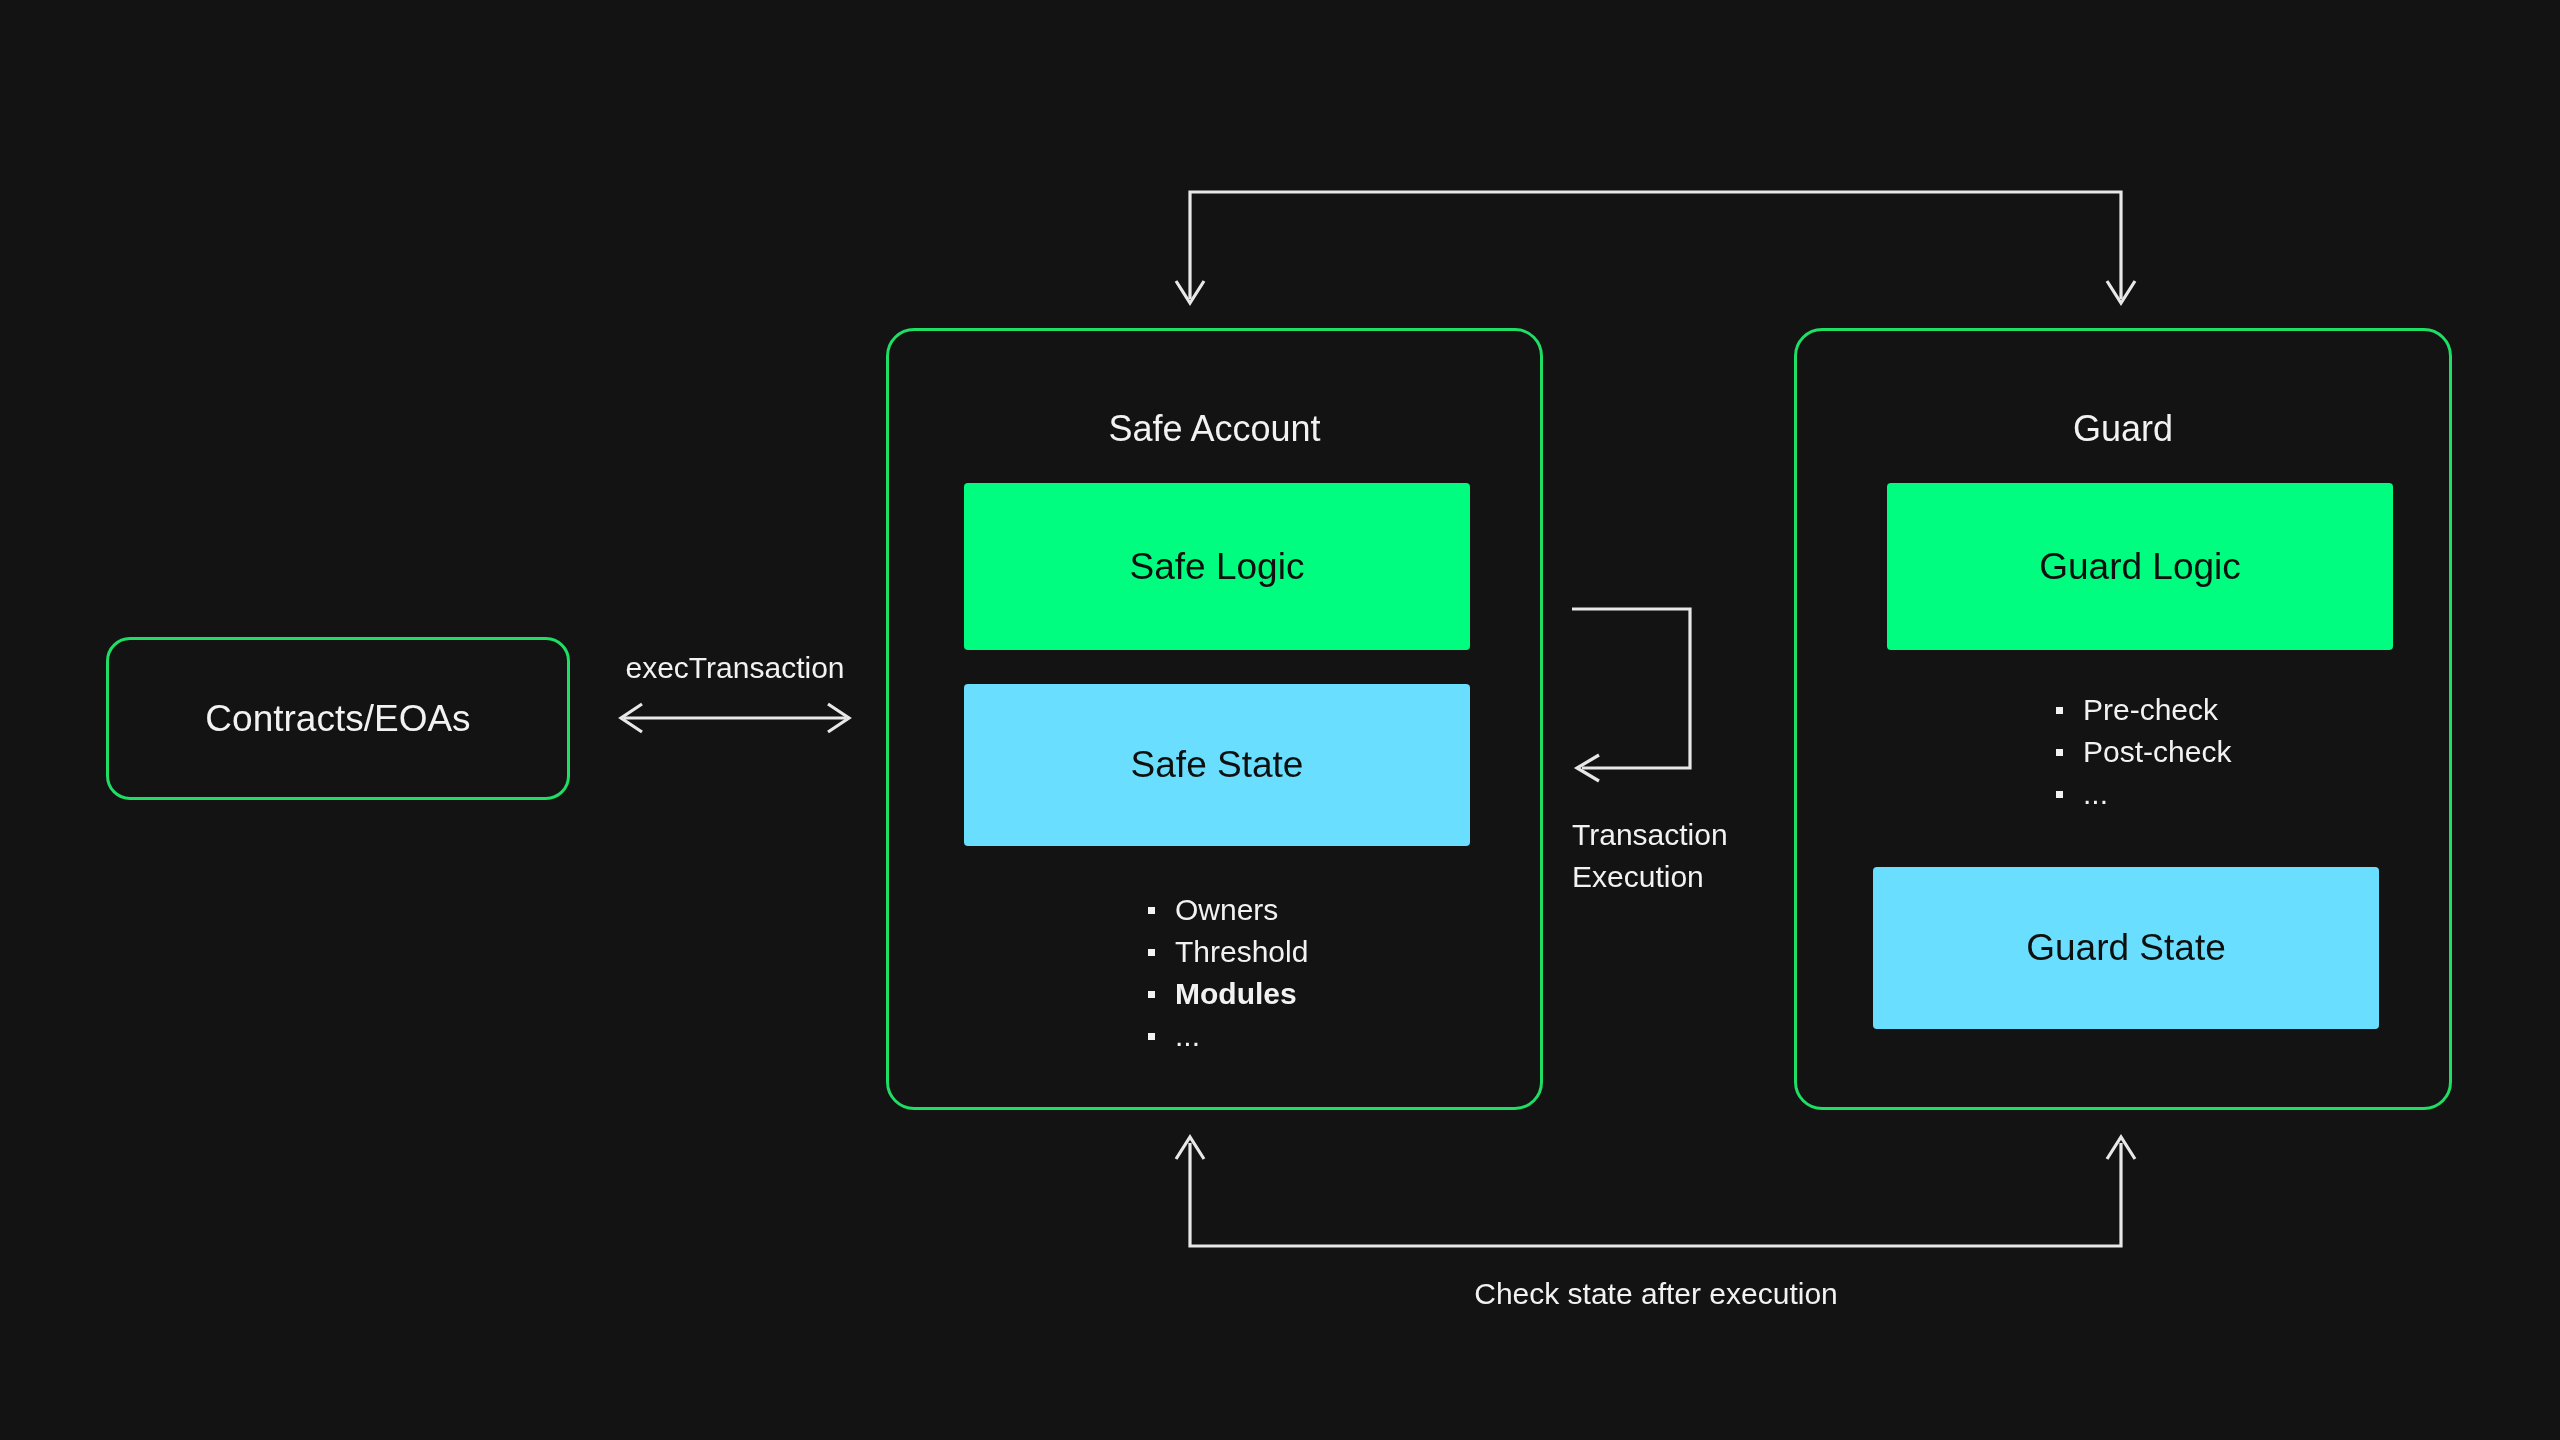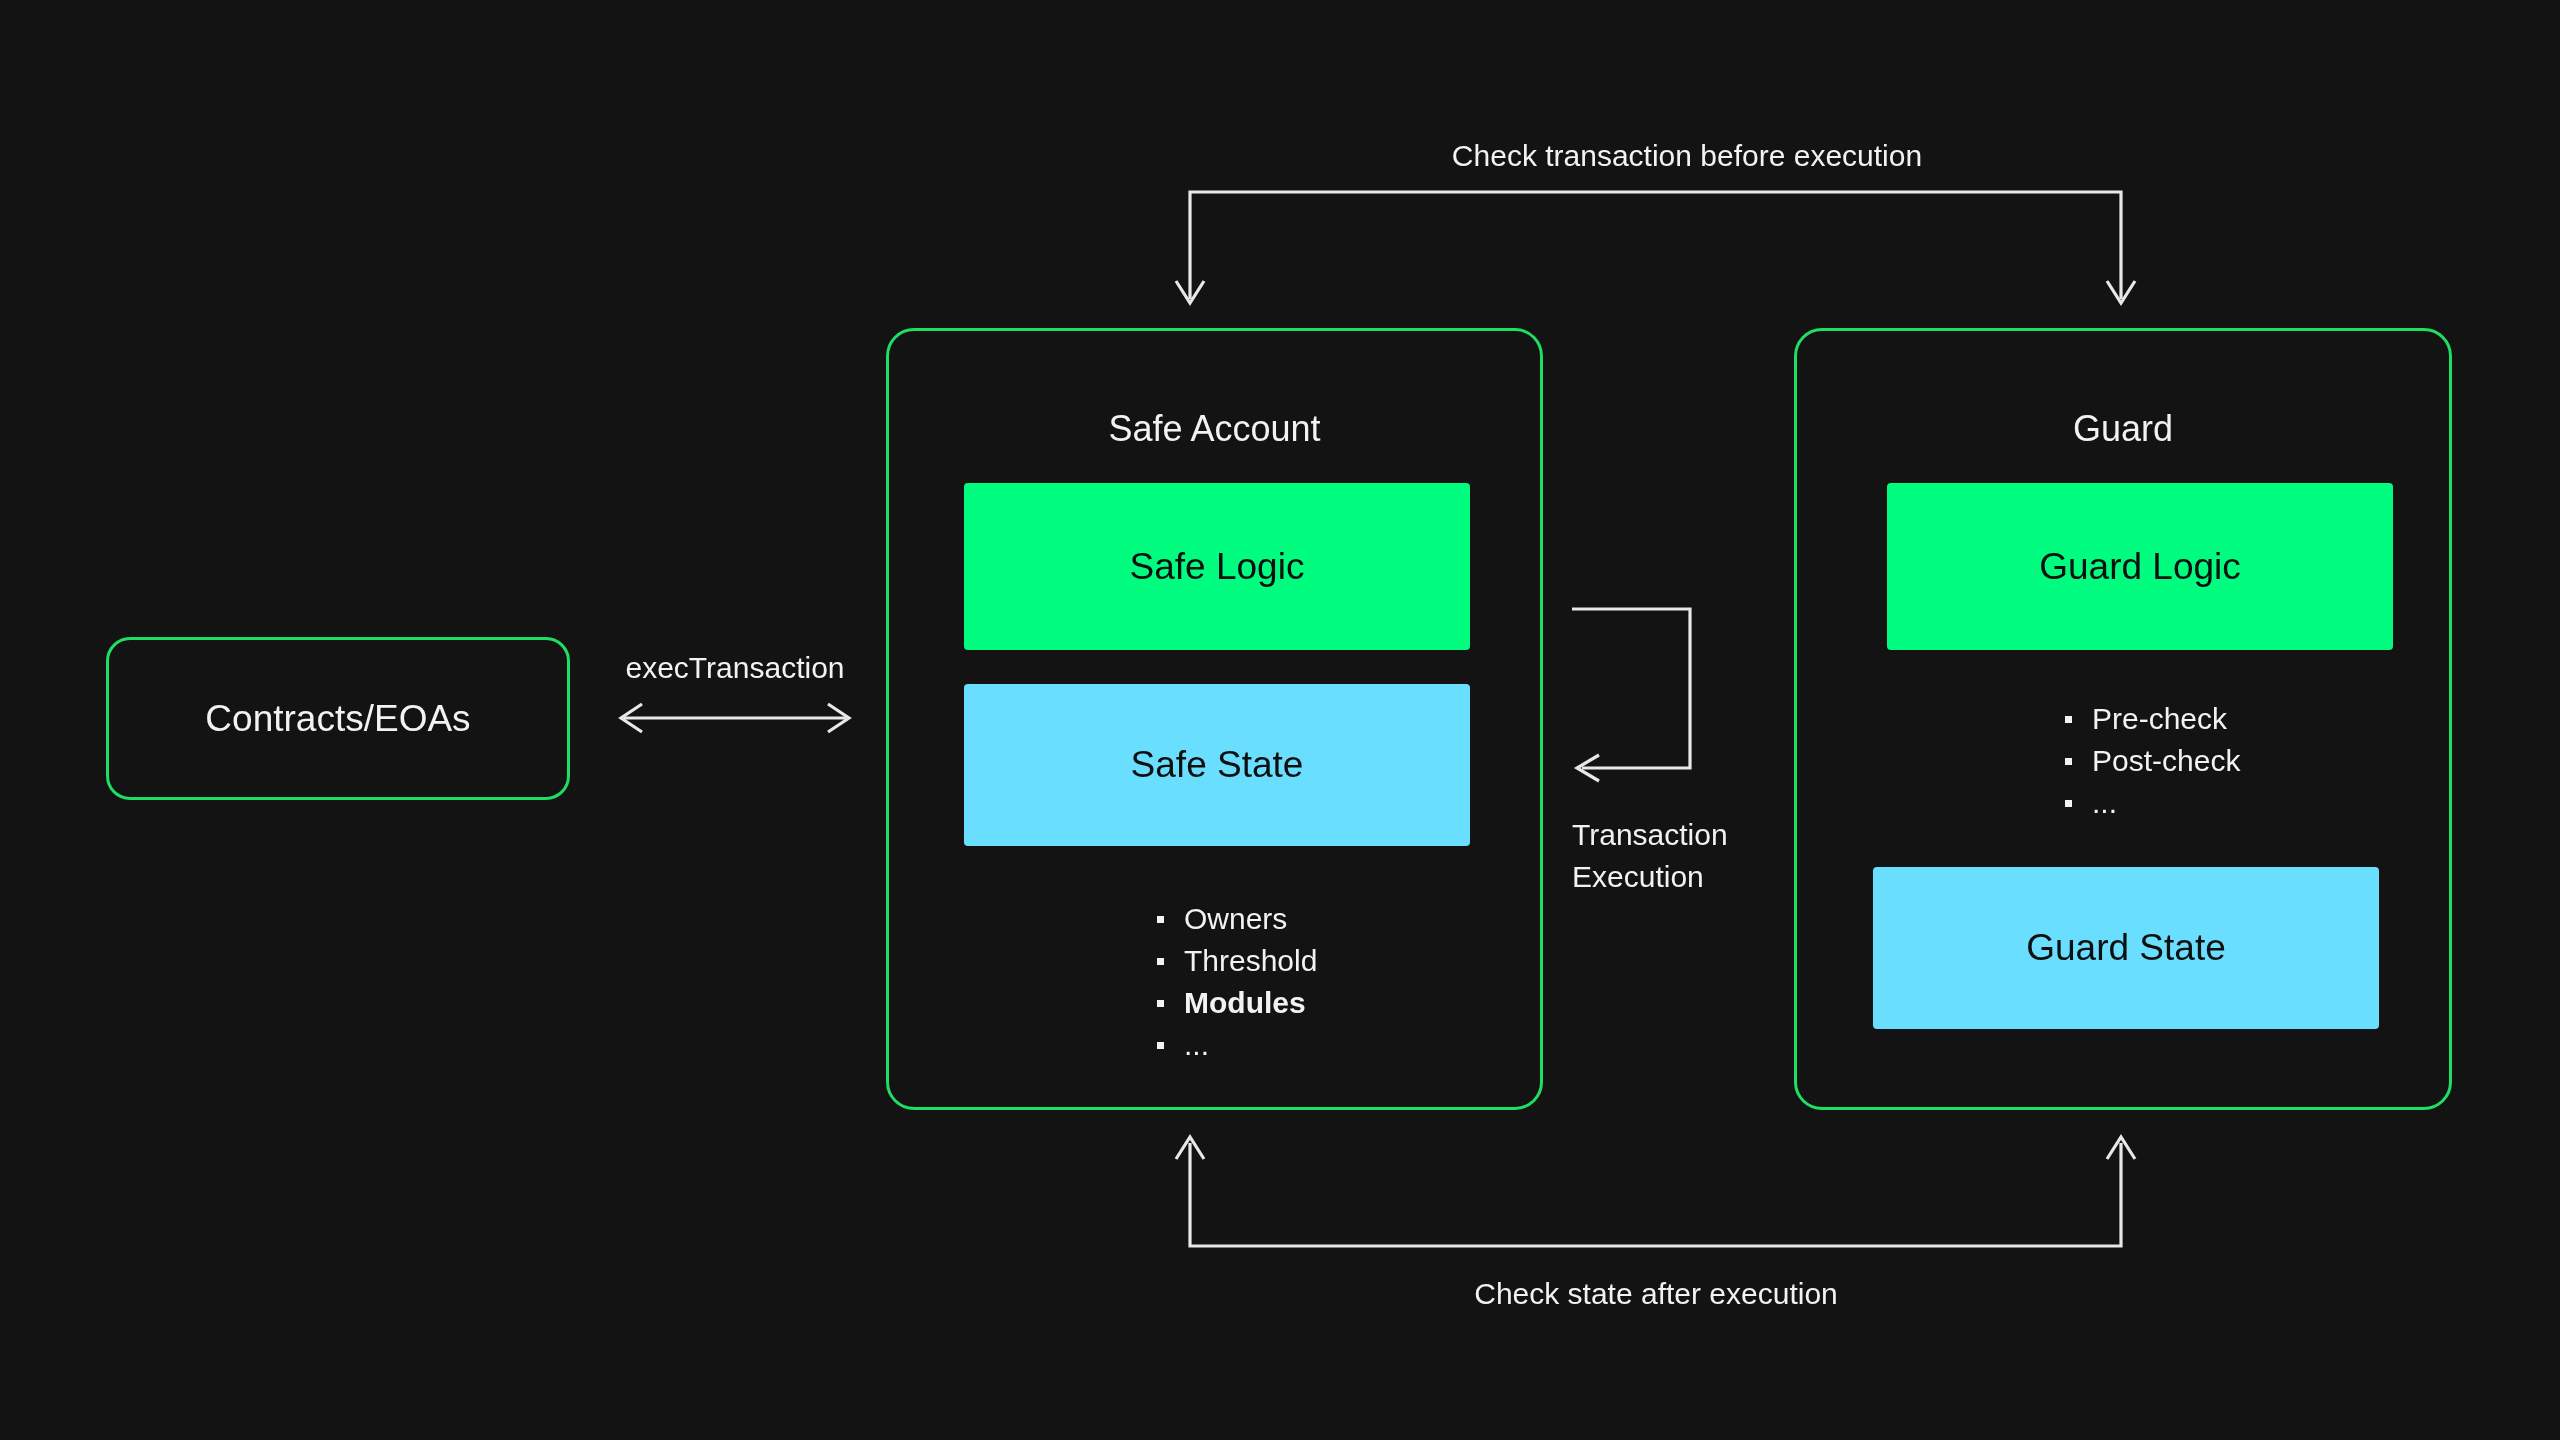--- a/index.html
+++ b/index.html
@@ -72,21 +72,21 @@
   }
   .pill.green { background: var(--fill-green); }
   .pill.cyan  { background: var(--fill-cyan); }
   .safe-box .logic-pill  { left: 75px; top: 152px; height: 167px; }
   .safe-box .state-pill  { left: 75px; top: 353px; height: 162px; }
   .guard-box .logic-pill { left: 76px; top: 152px; height: 167px; margin-left: 14px; }
   .guard-box .state-pill { left: 76px; top: 536px; height: 162px; }
   ul.bullets {
     position: absolute;
     left: 252px;
-    margin: 16px; padding: 0;
+    margin: 7px; padding: 0;
     list-style: none;
   }
   .safe-box ul.bullets  { top: 551px; }
   .guard-box ul.bullets { top: 351px; }
   ul.bullets li {
     display: flex;
     align-items: center;
     font-size: 30px;
     line-height: 42px;
     height: 42px;
@@ -133,21 +133,20 @@
       <path d="M1572 609 L1690 609 L1690 768 L1582 768"></path>
       <path d="M1599 755 L1577 768 L1599 781"></path>
     </g>
     <g>
       <path d="M1190 1143 L1190 1246 L2121 1246 L2121 1143"></path>
       <path d="M1176 1159 L1190 1137 L1204 1159"></path>
       <path d="M2107 1159 L2121 1137 L2135 1159"></path>
     </g>
   </svg>
 
-  <div class="float-label label-check-before">Check transaction before execution</div>
 
   <div class="float-label label-exec">execTransaction</div>
 
   <div class="float-label label-tx-exec">
     <div>Transaction</div>
     <div>Execution</div>
   </div>
 
   <div class="float-label label-check-after">Check state after execution</div>
 

